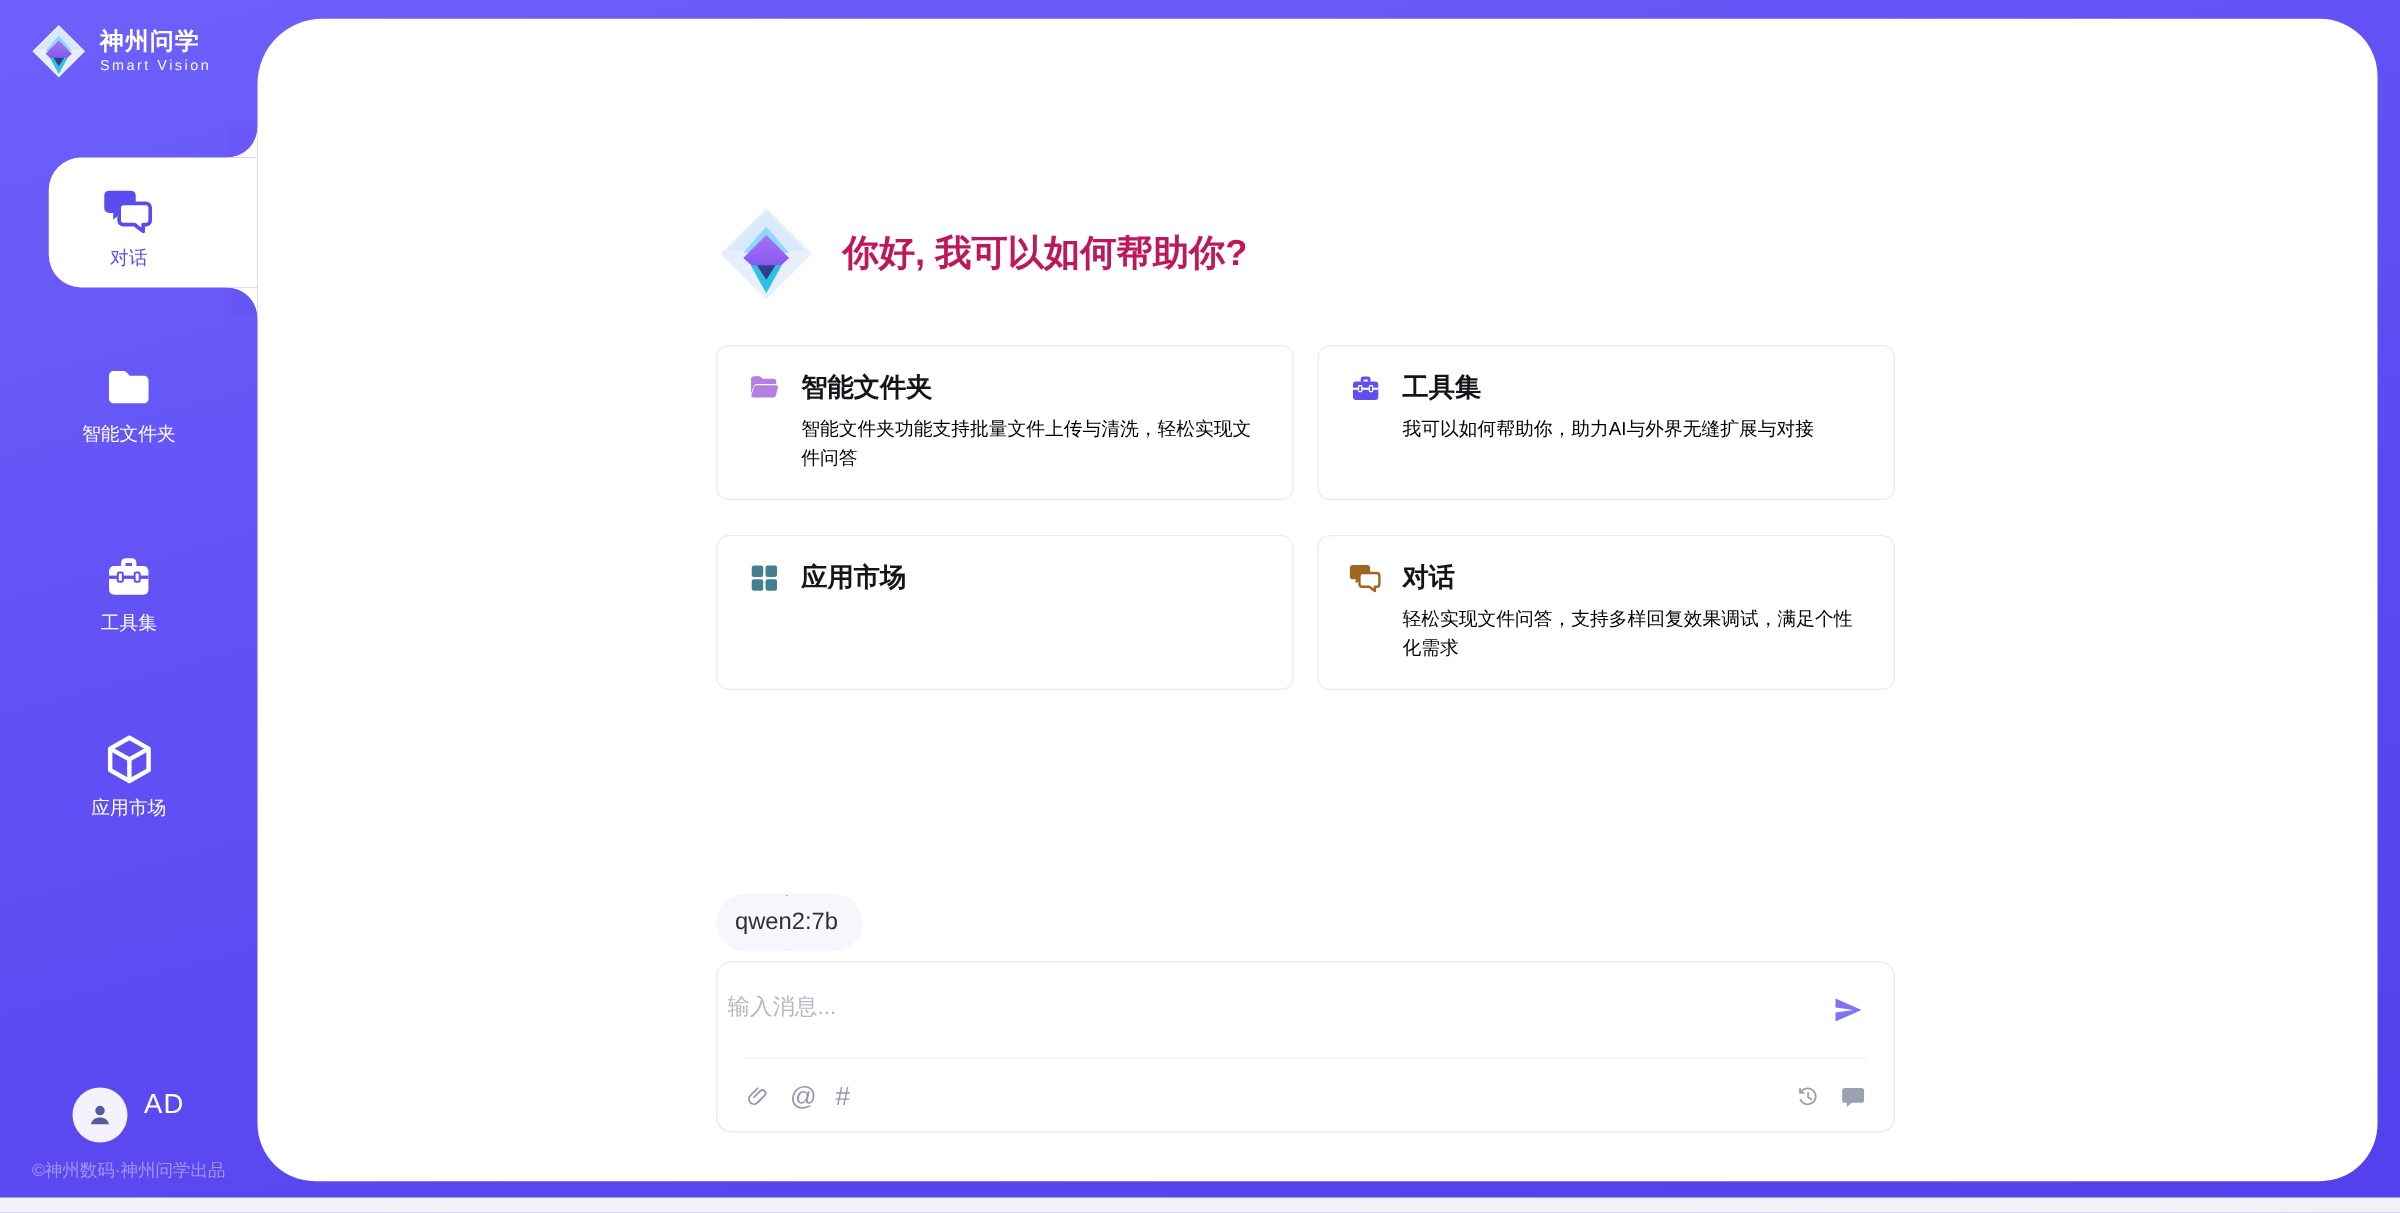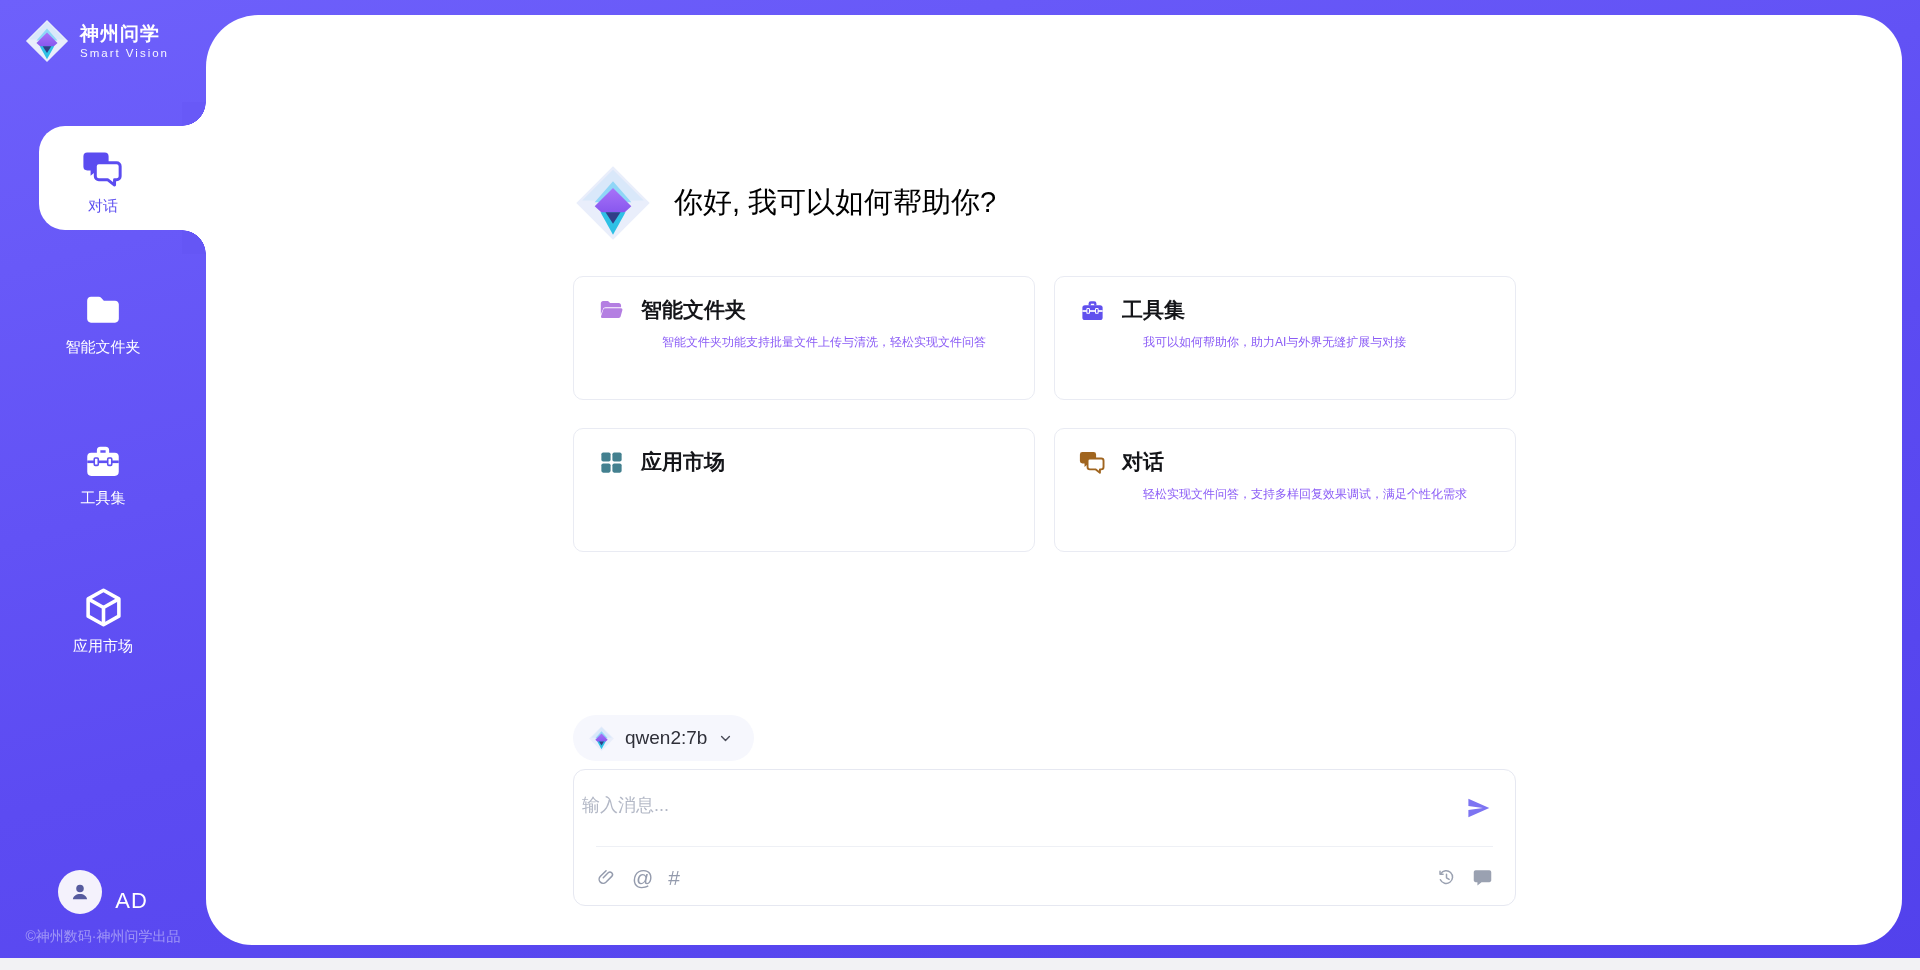--- a/index.html
+++ b/index.html
@@ -29,47 +29,47 @@
   .nav-item .nav-icon { display:block; margin:0 auto; color:#fff; }
   .nav-label { margin-top:7px; font-size:15px; color:#fff; }
   .nav-chat     { top:148px; } .nav-chat .nav-icon { width:42px; height:42px; color:#5b4cf0; }
   .nav-chat .nav-label { color:#5b4cf0; font-weight:500; }
   .nav-folders  { top:291px; } .nav-folders .nav-icon { width:40px; height:40px; }
   .nav-tools    { top:440px; } .nav-tools .nav-icon   { width:42px; height:42px; }
   .nav-market   { top:585px; } .nav-market .nav-icon  { width:45px; height:45px; }
   .nav-settings { top:732px; } .nav-settings .nav-icon{ width:43px; height:43px; }
 
   .user-chip { position:absolute; left:0; top:870px; width:206px; display:flex;
-               align-items:flex-end; justify-content:center; gap:13px; cursor:pointer; }
+               align-items:flex-start; justify-content:center; gap:13px; cursor:pointer; }
   .avatar { width:44px; height:44px; border-radius:50%; background:#f4f2fc;
             display:flex; align-items:center; justify-content:center; }
   .avatar svg { width:26px; height:26px; color:#565b9e; }
   .user-name { color:#fff; font-size:22px; font-weight:500; letter-spacing:1px; }
   .copyright { position:absolute; left:0; top:928px; width:206px; text-align:center;
                color:rgba(255,255,255,.42); font-size:14px; }
 
   
   .greeting { position:absolute; left:367px; top:148px; display:flex; align-items:center; gap:21px; }
   .greeting-logo { width:80px; height:80px; }
-  .greeting-text { font-size:29px; font-weight:400; color:#000000; }
+  .greeting-text { font-size:29px; font-weight:700; color:#be185d; }
 
   .cards { position:absolute; left:367px; top:261px; width:943px;
            display:grid; grid-template-columns:462px 462px; column-gap:19px; row-gap:28px; }
   .card { height:124px; background:#fff; border:1px solid #e9ebf3; border-radius:10px;
           padding:19px 26px 0 24px; cursor:pointer; }
   .card-head { display:flex; align-items:center; gap:16px; }
   .card-icon { width:27px; height:27px; flex:0 0 27px; }
   .card-title { font-size:21px; font-weight:700; color:#141519; }
-  .card-desc { margin-top:9px; margin-left:64px; font-size:12px; line-height:1.5;
-               color:#8b5cf6; }
+  .card-desc { margin-top:9px; margin-left:43px; font-size:15px; line-height:1.5;
+               color:#000000; }
 
   .model-pill { position:absolute; left:367px; top:700px; height:46px;
                 display:inline-flex; align-items:center; gap:10px; padding:0 20px 0 15px;
                 background:#f6f7fd; border:none; border-radius:23px; cursor:pointer;
-                font-family:inherit; }
+                font-family:inherit;flex-direction:column; }
   .pill-logo { width:27px; height:27px; }
   .pill-label { font-size:19px; color:#2e2f38; }
   .pill-chevron { width:17px; height:17px; color:#4a4c58; }
 
   .composer { position:absolute; left:367px; top:754px; width:943px; height:137px;
               background:#fff; border:1px solid #e6e8f1; border-radius:12px; }
   .composer-input { position:absolute; left:8px; top:12px; width:800px; height:56px;
                     border:none; outline:none; resize:none; background:transparent;
                     font-family:inherit; font-size:18px; line-height:26px; color:#333;
                     padding-top:10px; }

